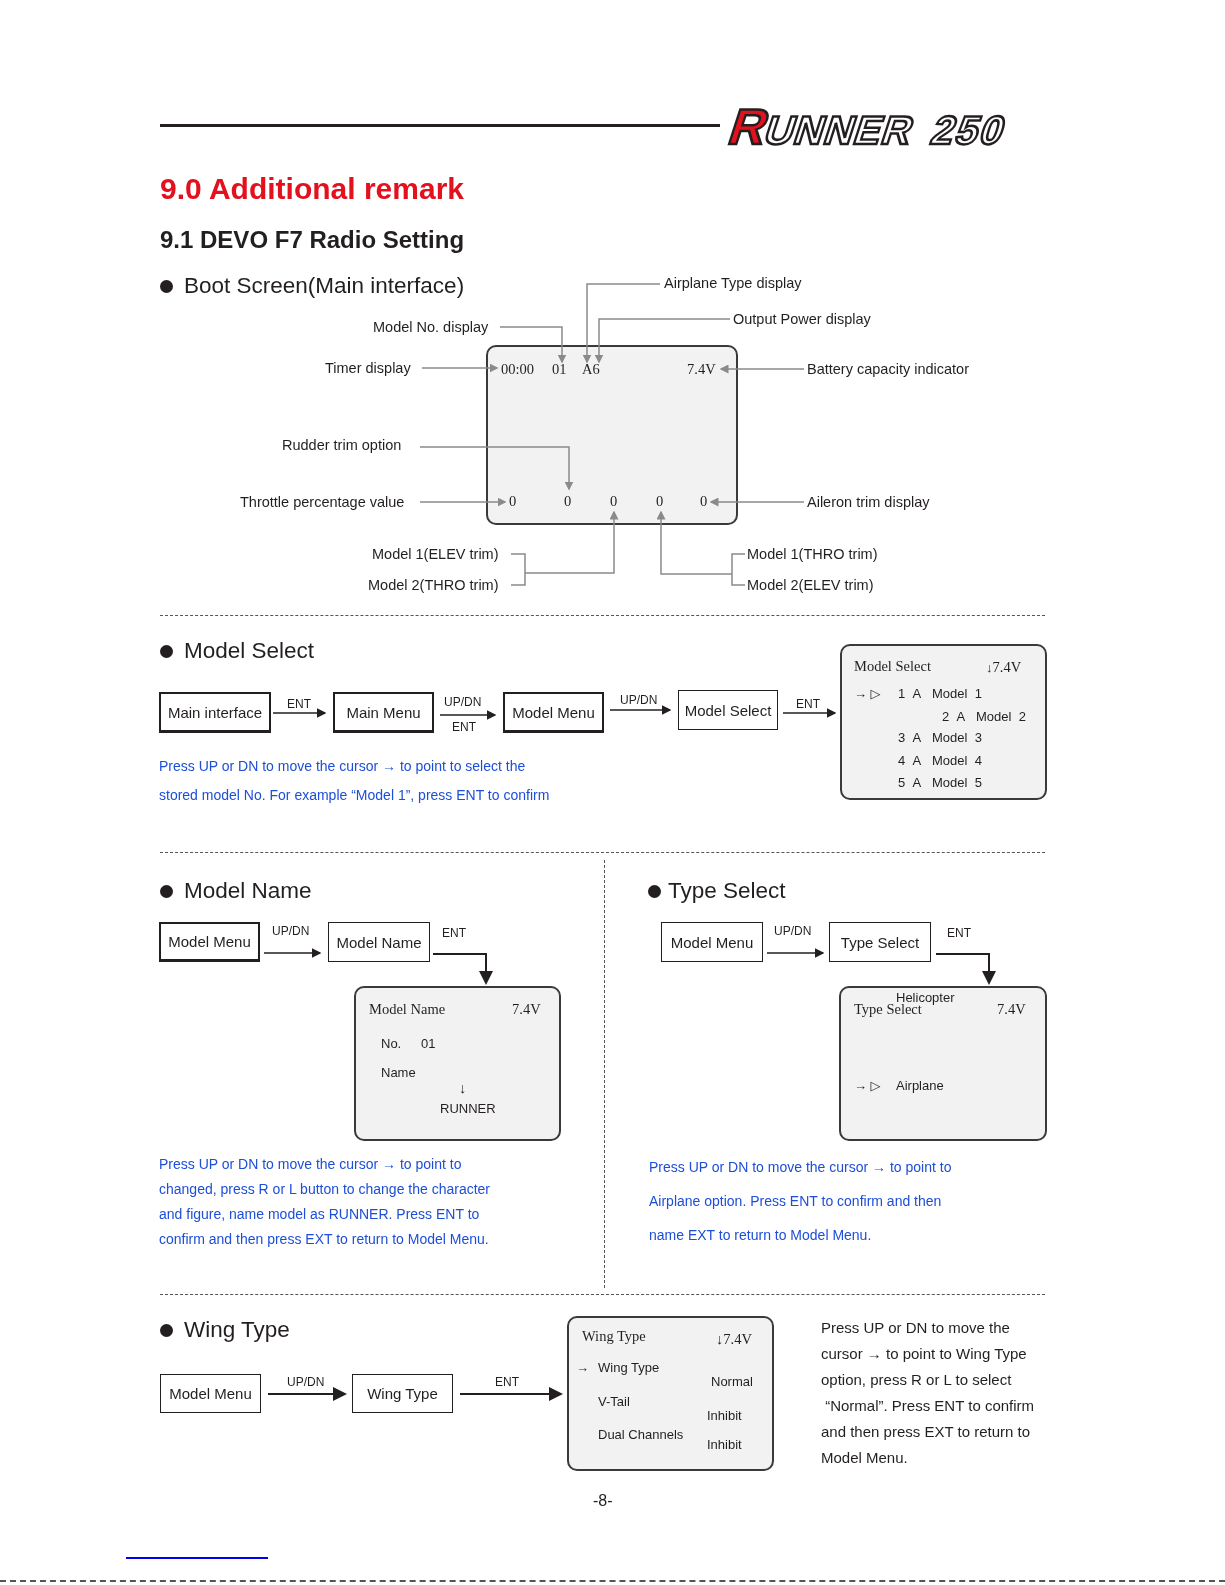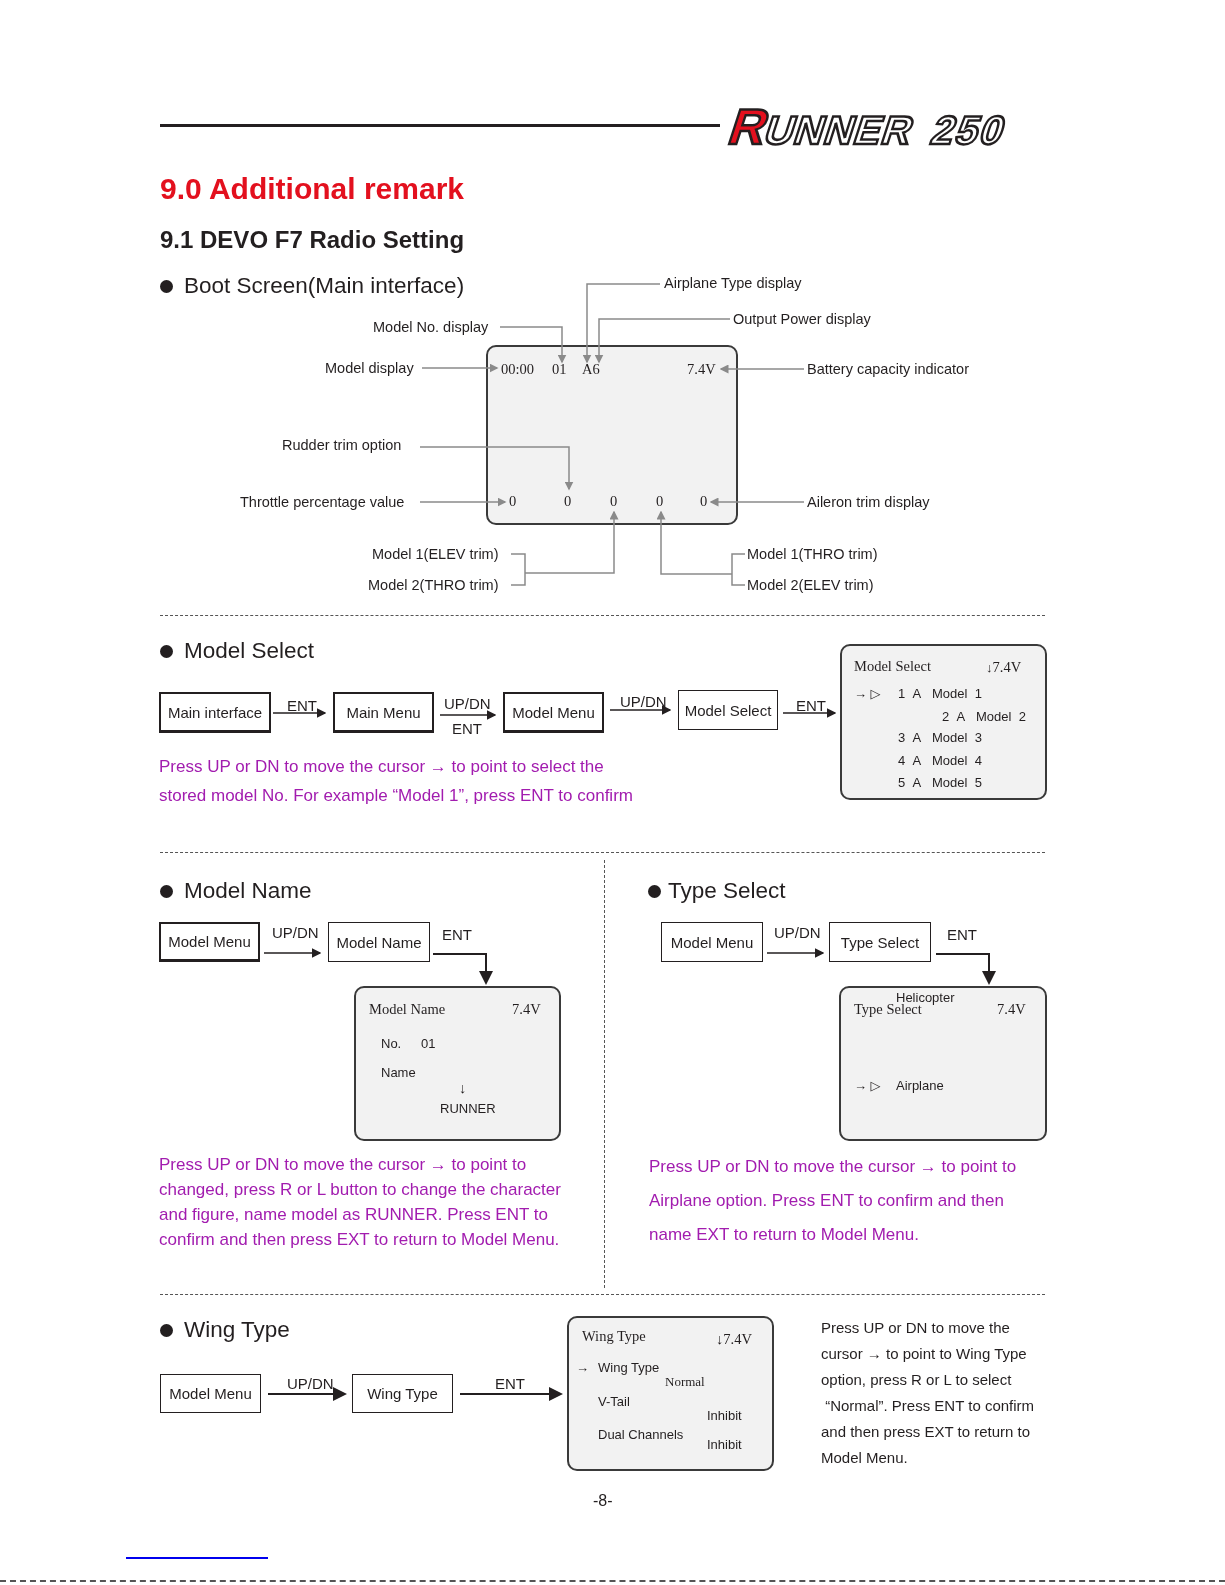--- a/index.html
+++ b/index.html
@@ -11,22 +11,22 @@
   .h1 { position:absolute; left:160px; top:172px; font-size:30px; font-weight:bold; color:#e3101e; }
   .h2 { position:absolute; left:160px; top:226px; font-size:24px; font-weight:bold; color:#231f20; }
   .bullet-head { position:absolute; font-size:22.5px; color:#231f20; display:flex; align-items:center; }
   .bullet-dot { width:13px; height:13px; border-radius:50%; background:#231f20; margin-right:11px; display:inline-block; }
   .label { position:absolute; font-size:14.5px; white-space:nowrap; color:#231f20; }
   .lcd { position:absolute; background:#f2f2f2; border:2px solid #3a3a3a; border-radius:10px; box-sizing:border-box; }
   .lcd-text { position:absolute; font-size:14.5px; white-space:nowrap; color:#231f20;font-family:Liberation Serif, serif; }
   .lcd-small { position:absolute; font-size:13px; white-space:nowrap; color:#231f20; }
   .box { position:absolute; border:1.5px solid #231f20; box-sizing:border-box; font-size:15px; display:flex; align-items:center; justify-content:center; white-space:nowrap; background:#fff; }
   .box.thick { border-width:2px; border-bottom-width:3px; border-left-width:2px; }
-  .arrow-label { position:absolute; font-size:15px; white-space:nowrap; }
-  .para { position:absolute; font-size:17px; line-height:29px; color:#a21caf; }
+  .arrow-label { position:absolute; font-size:12px; white-space:nowrap; }
+  .para { position:absolute; font-size:14px; line-height:29px; color:#1d4ed8; }
   .para-small { position:absolute; font-size:15px; line-height:26px; color:#231f20; }
   .dash-h { position:absolute; height:0; border-top:1.5px dashed #555; }
   .dash-v { position:absolute; width:0; border-left:1.5px dashed #555; }
   svg.lines { position:absolute; left:0; top:0; width:1225px; height:1585px; pointer-events:none; }
   .page-num { position:absolute; left:593px; top:1492px; font-size:16px; }
   .blue-rule { position:absolute; left:126px; top:1557px; width:142px; height:2px; background:#0000ee; }
   .bottom-rule { position:absolute; left:0; top:1580px; width:1225px; height:0; border-top:2px dashed #555; }
 </style>
 </head>
 <body>
@@ -56,21 +56,21 @@
 <div class="lcd-text" style="left:687px; top:361px;">7.4V</div>
 <div class="lcd-text" style="left:509px; top:493px;">0</div>
 <div class="lcd-text" style="left:564px; top:493px;">0</div>
 <div class="lcd-text" style="left:610px; top:493px;">0</div>
 <div class="lcd-text" style="left:656px; top:493px;">0</div>
 <div class="lcd-text" style="left:700px; top:493px;">0</div>
 
 <div class="label" style="left:664px; top:275px;">Airplane Type display</div>
 <div class="label" style="left:733px; top:311px;">Output Power display</div>
 <div class="label" style="left:373px; top:319px;">Model No. display</div>
-<div class="label" style="left:325px; top:360px;">Model display</div>
+<div class="label" style="left:325px; top:360px;">Timer display</div>
 <div class="label" style="left:807px; top:361px;">Battery capacity indicator</div>
 <div class="label" style="left:282px; top:437px;">Rudder trim option</div>
 <div class="label" style="left:240px; top:494px;">Throttle percentage value</div>
 <div class="label" style="left:807px; top:494px;">Aileron trim display</div>
 <div class="label" style="left:372px; top:546px;">Model 1(ELEV trim)</div>
 <div class="label" style="left:368px; top:577px;">Model 2(THRO trim)</div>
 <div class="label" style="left:747px; top:546px;">Model 1(THRO trim)</div>
 <div class="label" style="left:747px; top:577px;">Model 2(ELEV trim)</div>
 
 <svg class="lines">
@@ -221,21 +221,21 @@
 <div class="box" style="left:352px; top:1374px; width:101px; height:39px;">Wing Type</div>
 <div class="arrow-label" style="left:495px; top:1375px;">ENT</div>
 
 <div class="lcd" style="left:567px; top:1316px; width:207px; height:155px;"></div>
 <div class="lcd-text" style="left:582px; top:1328px;">Wing Type</div>
 <div class="lcd-text" style="left:716px; top:1331px;">
   <span style="font-weight:bold;">↓</span><span>7.4V</span>
 </div>
 <div class="lcd-small" style="left:576px; top:1360px;">→</div>
 <div class="lcd-small" style="left:598px; top:1360px;">Wing Type</div>
-<div class="lcd-small" style="left:665px; top:1374px;font-family:Liberation Serif, serif;">Normal</div>
+<div class="lcd-small" style="left:711px; top:1374px;">Normal</div>
 <div class="lcd-small" style="left:598px; top:1394px;">V-Tail</div>
 <div class="lcd-small" style="left:707px; top:1408px;">Inhibit</div>
 <div class="lcd-small" style="left:598px; top:1427px;">Dual Channels</div>
 <div class="lcd-small" style="left:707px; top:1437px;">Inhibit</div>
 
 <div class="para-small" style="left:821px; top:1315px; width:230px;">
   <div class="txt">Press UP or DN to move the</div>
   <div class="txt">cursor → to point to Wing Type</div>
   <div class="txt">option, press R or L to select</div>
   <div class="txt" style="white-space:pre;"> “Normal”. Press ENT to confirm</div>

